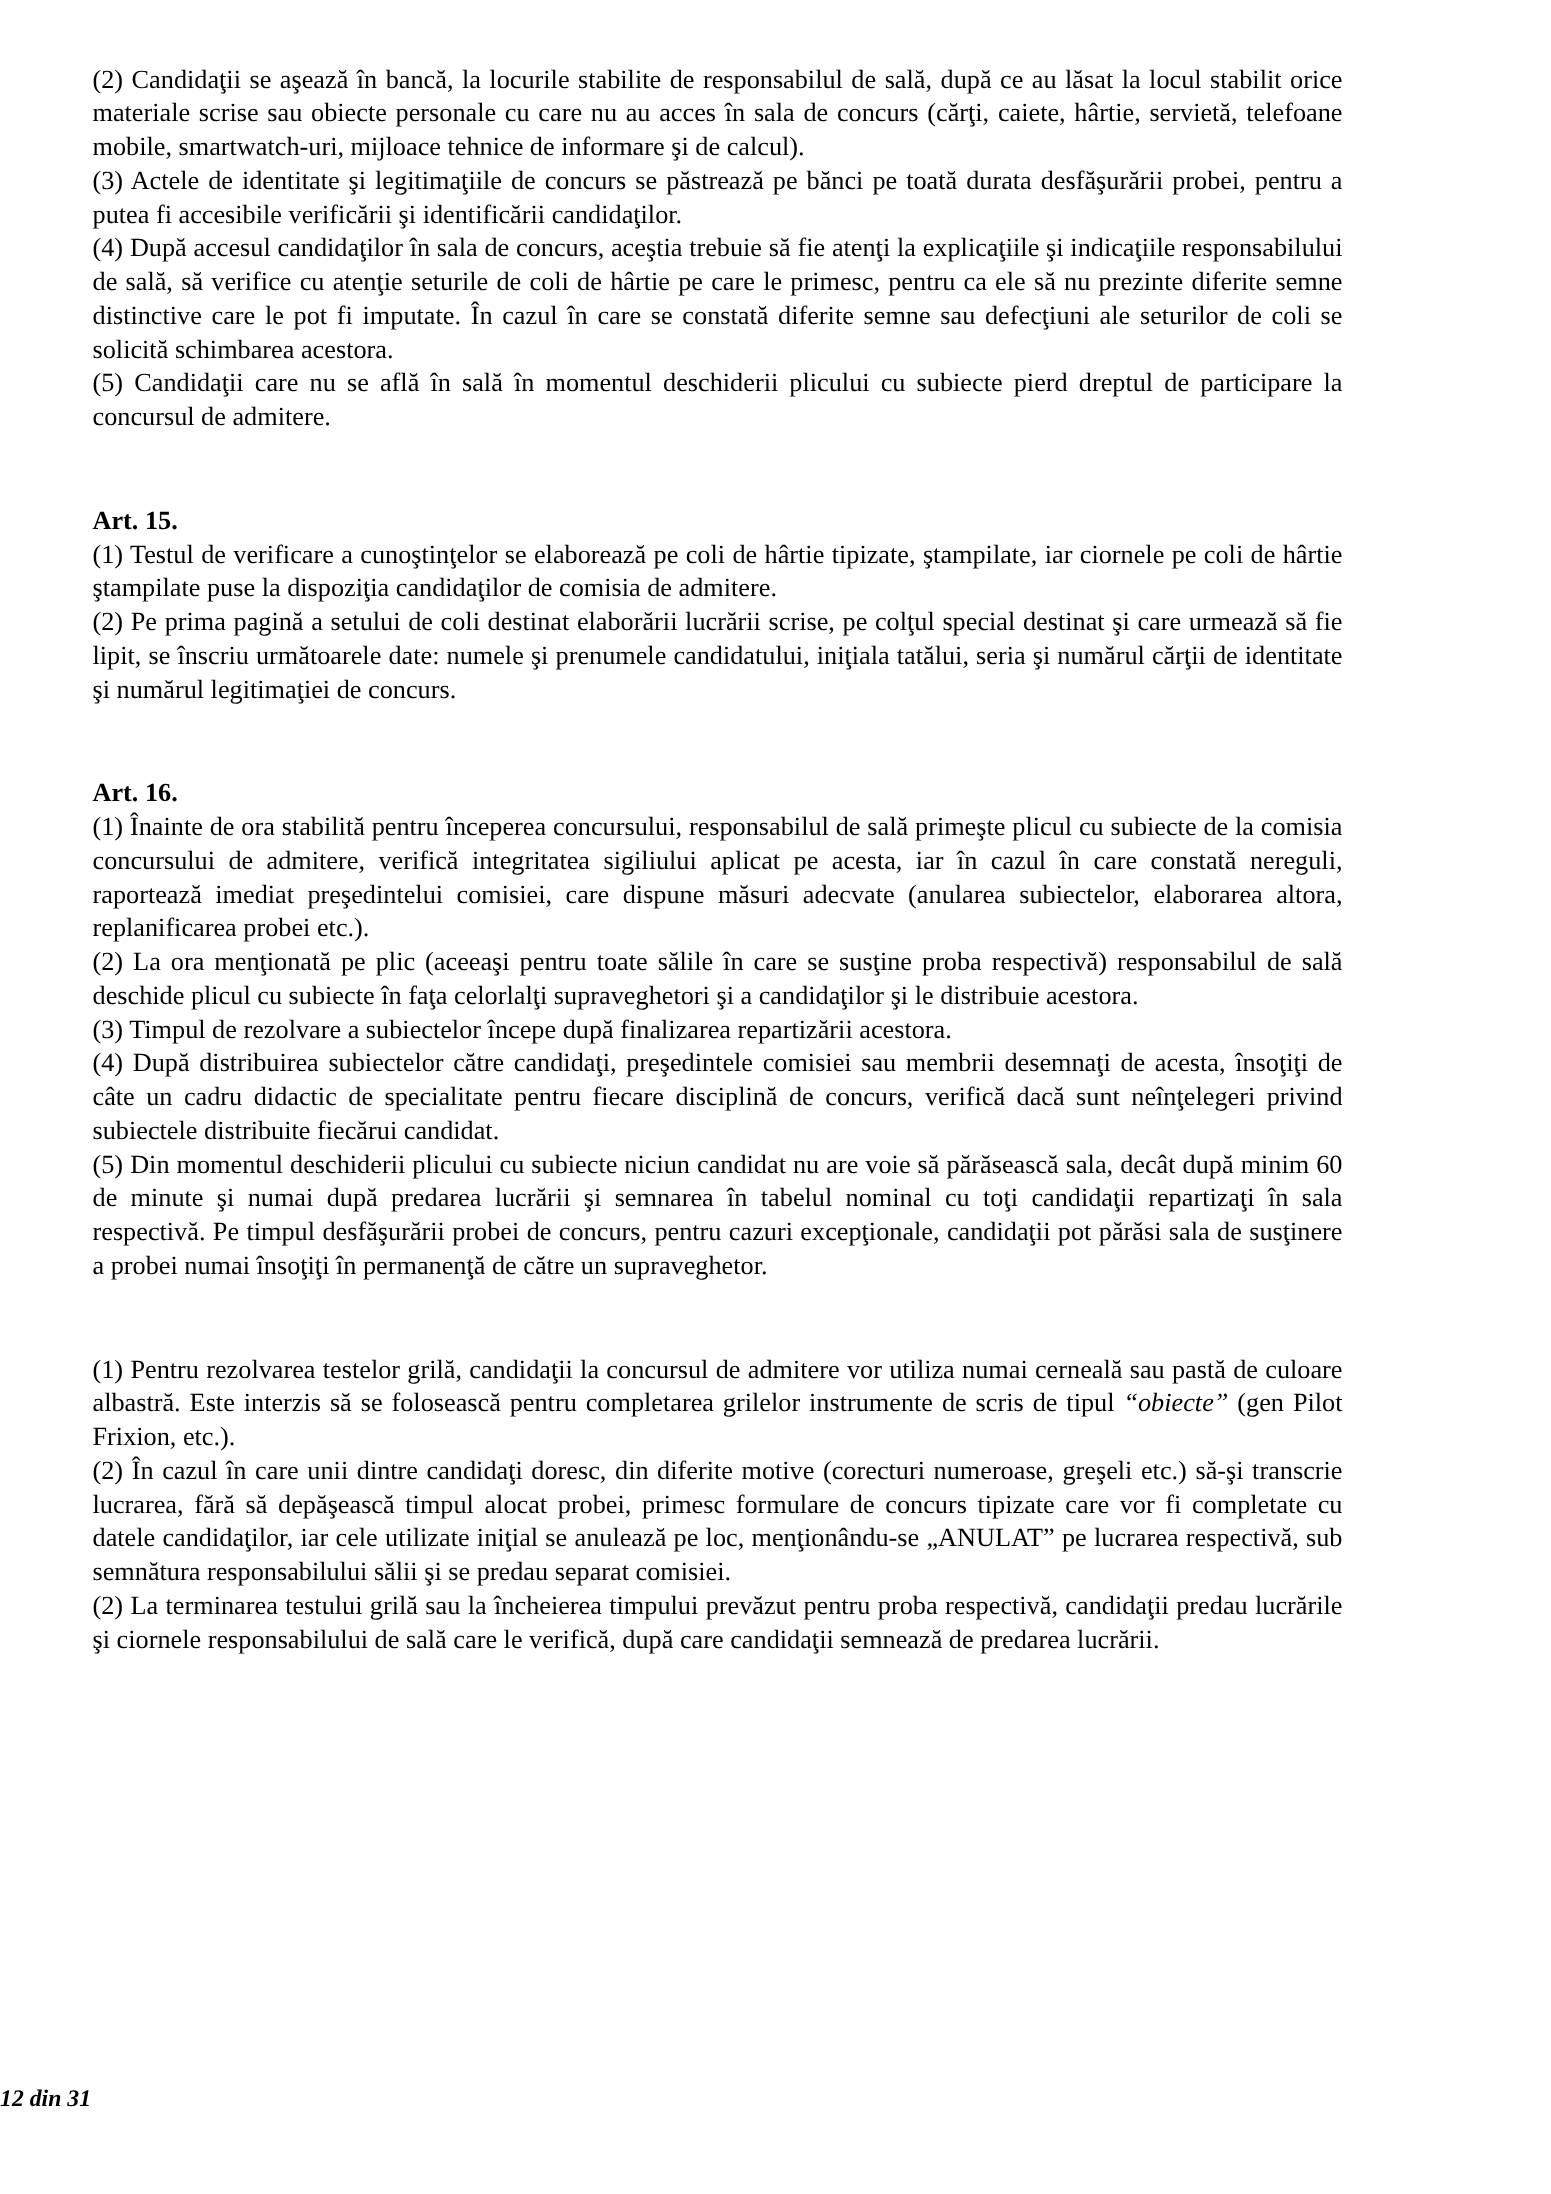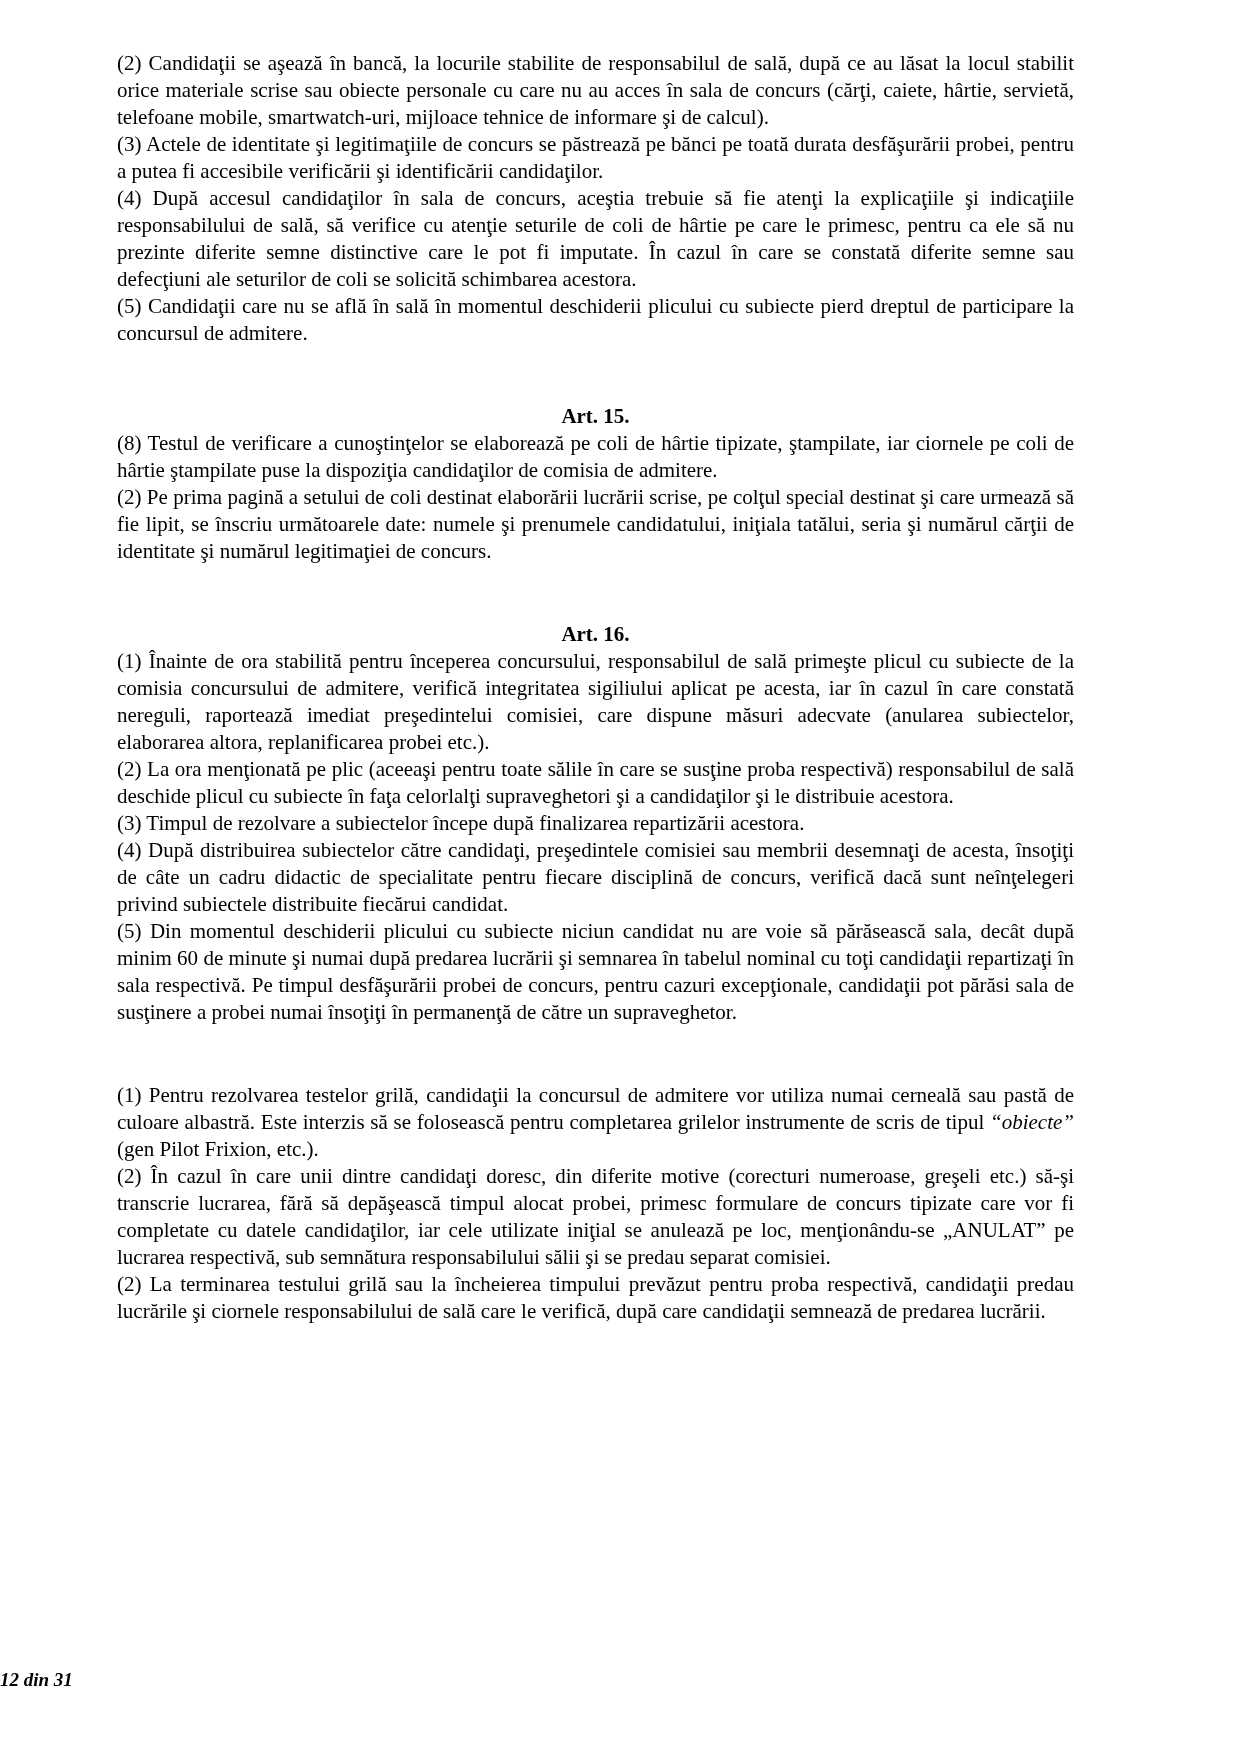--- a/index.html
+++ b/index.html
@@ -12,39 +12,39 @@
     height: 1755px;
     position: relative;
     font-family: "Liberation Serif", "DejaVu Serif", serif;
     color: #000000;
     overflow: hidden;
   }
   .page {
     box-sizing: border-box;
     width: 1087px;
     height: 1755px;
-    padding: 50px 13px 0 117px;
+    padding: 50px 13px 0 74px;
     position: relative;
   }
   .para {
     margin: 0;
     font-size: 21px;
     line-height: 27px;
     text-align: justify;
     word-spacing: normal;
   }
   .article {
     margin-top: 56px;
   }
   .art-heading {
     margin: 0;
     font-size: 21px;
     line-height: 27px;
     font-weight: bold;
-    text-align: center;
+    text-align: left;
   }
   .italic-run {
     font-style: italic;
   }
   .page-footer {
     position: absolute;
     left: 0;
     top: 1668px;
     width: 1241px;
     font-size: 19px;
@@ -60,21 +60,21 @@
 
   <div>
     <p class="para">(2) Candidaţii se aşează în bancă, la locurile stabilite de responsabilul de sală, după ce au lăsat la locul stabilit orice materiale scrise sau obiecte personale cu care nu au acces în sala de concurs (cărţi, caiete, hârtie, servietă, telefoane mobile, smartwatch-uri, mijloace tehnice de informare şi de calcul).</p>
     <p class="para">(3) Actele de identitate şi legitimaţiile de concurs se păstrează pe bănci pe toată durata desfăşurării probei, pentru a putea fi accesibile verificării şi identificării candidaţilor.</p>
     <p class="para">(4) După accesul candidaţilor în sala de concurs, aceştia trebuie să fie atenţi la explicaţiile şi indicaţiile responsabilului de sală, să verifice cu atenţie seturile de coli de hârtie pe care le primesc, pentru ca ele să nu prezinte diferite semne distinctive care le pot fi imputate. În cazul în care se constată diferite semne sau defecţiuni ale seturilor de coli se solicită schimbarea acestora.</p>
     <p class="para">(5) Candidaţii care nu se află în sală în momentul deschiderii plicului cu subiecte pierd dreptul de participare la concursul de admitere.</p>
   </div>
 
   <div class="article">
     <p class="art-heading">Art. 15.</p>
-    <p class="para">(8) Testul de verificare a cunoştinţelor se elaborează pe coli de hârtie tipizate, ştampilate, iar ciornele pe coli de hârtie ştampilate puse la dispoziţia candidaţilor de comisia de admitere.</p>
+    <p class="para">(1) Testul de verificare a cunoştinţelor se elaborează pe coli de hârtie tipizate, ştampilate, iar ciornele pe coli de hârtie ştampilate puse la dispoziţia candidaţilor de comisia de admitere.</p>
     <p class="para">(2) Pe prima pagină a setului de coli destinat elaborării lucrării scrise, pe colţul special destinat şi care urmează să fie lipit, se înscriu următoarele date: numele şi prenumele candidatului, iniţiala tatălui, seria şi numărul cărţii de identitate şi numărul legitimaţiei de concurs.</p>
   </div>
 
   <div class="article">
     <p class="art-heading">Art. 16.</p>
     <p class="para">(1) Înainte de ora stabilită pentru începerea concursului, responsabilul de sală primeşte plicul cu subiecte de la comisia concursului de admitere, verifică integritatea sigiliului aplicat pe acesta, iar în cazul în care constată nereguli, raportează imediat preşedintelui comisiei, care dispune măsuri adecvate (anularea subiectelor, elaborarea altora, replanificarea probei etc.).</p>
     <p class="para">(2) La ora menţionată pe plic (aceeaşi pentru toate sălile în care se susţine proba respectivă) responsabilul de sală deschide plicul cu subiecte în faţa celorlalţi supraveghetori şi a candidaţilor şi le distribuie acestora.</p>
     <p class="para">(3) Timpul de rezolvare a subiectelor începe după finalizarea repartizării acestora.</p>
     <p class="para">(4) După distribuirea subiectelor către candidaţi, preşedintele comisiei sau membrii desemnaţi de acesta, însoţiţi de câte un cadru didactic de specialitate pentru fiecare disciplină de concurs, verifică dacă sunt neînţelegeri privind subiectele distribuite fiecărui candidat.</p>
     <p class="para">(5) Din momentul deschiderii plicului cu subiecte niciun candidat nu are voie să părăsească sala, decât după minim 60 de minute şi numai după predarea lucrării şi semnarea în tabelul nominal cu toţi candidaţii repartizaţi în sala respectivă. Pe timpul desfăşurării probei de concurs, pentru cazuri excepţionale, candidaţii pot părăsi sala de susţinere a probei numai însoţiţi în permanenţă de către un supraveghetor.</p>

